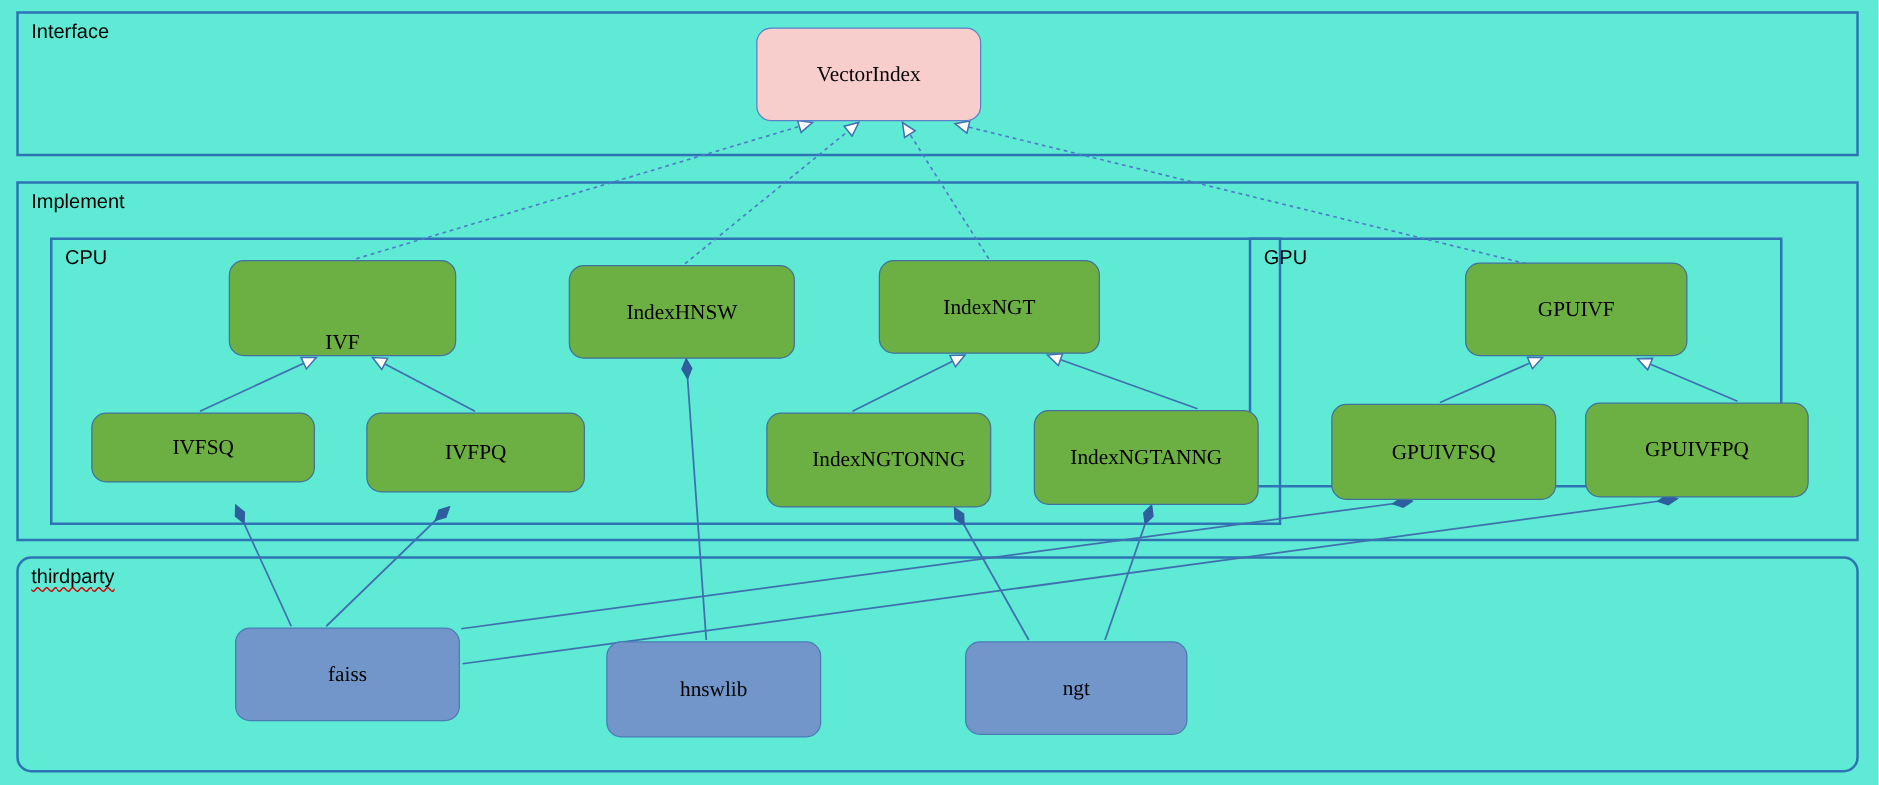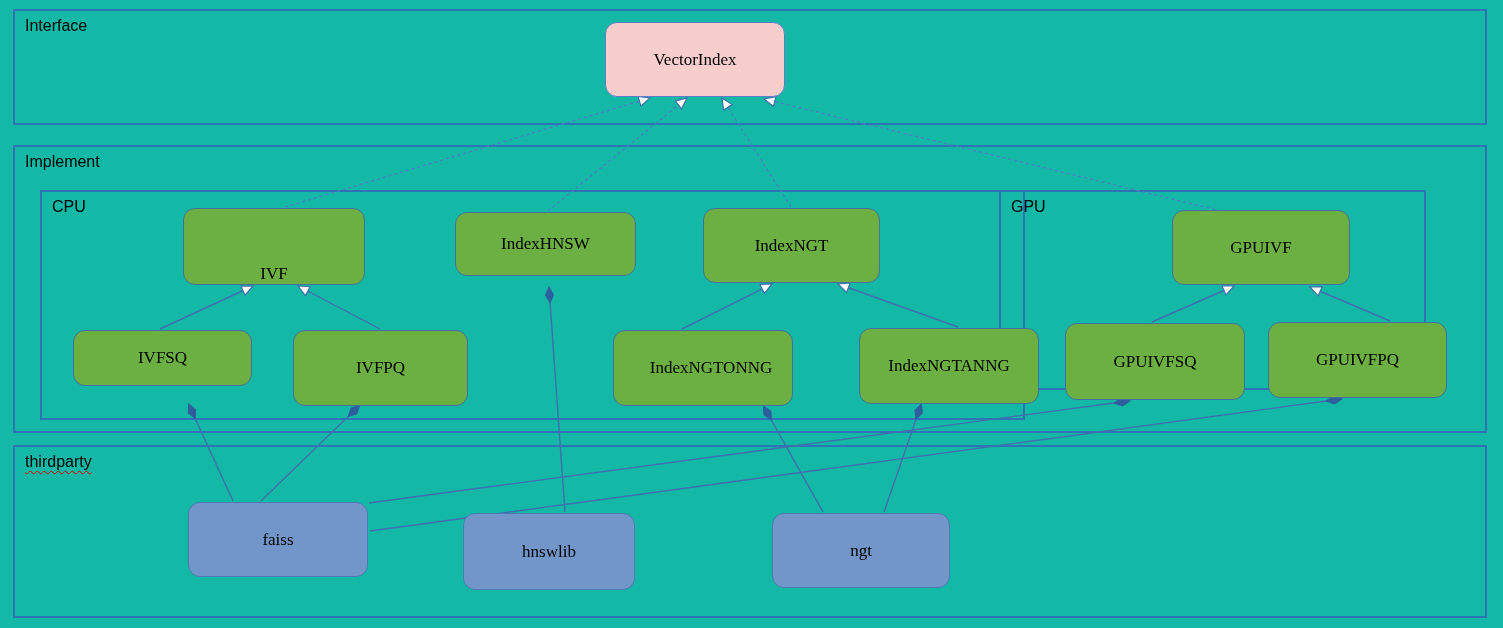--- a/index.html
+++ b/index.html
@@ -1,17 +1,17 @@
 <!DOCTYPE html>
 <html style="--container-border: #2e74b5; --connector: #3f6fae; --connector-dashed: #4d7cc7; --class-fill: #6cb044; --class-border: #41719c; --interface-fill: #f8cecc; --interface-border: #5b7fc6; --library-fill: #7296c9; --library-border: #4a7bb5; --diamond: #2e5e9e; --spellcheck: #d40000;"><head>
 <meta charset="utf-8">
 <style>
   html,body { margin:0; padding:0; background:#ffffff; }
   .canvas {
-    position:relative; width:1503px; height:628px; background:#14b8a6;
+    position:relative; width:1503px; height:628px; background:#5eead4;
     font-family:"Liberation Sans", sans-serif; overflow:hidden;
   }
   .container {
     position:absolute; border:2px solid var(--container-border);
     box-sizing:border-box; background:transparent; z-index:0;
   }
   .container-label {
     position:absolute; top:6px; left:10px; font-size:16px; color:#000000;
     white-space:nowrap;
   }
@@ -46,21 +46,21 @@
   </div>
 
   <div class="container" style="left:40px; top:190px; width:985px; height:230px;">
     <span class="container-label">CPU</span>
   </div>
 
   <div class="container" style="left:999px; top:190px; width:427px; height:200px;">
     <span class="container-label">GPU</span>
   </div>
 
-  <div class="container" style="left:13px; top:445px; width:1474px; height:173px;">
+  <div class="container" style="left:13px; top:445px; width:1474px; height:173px;border-radius:12px;">
     <span class="container-label misspelled">thirdparty</span>
   </div>
 
   <svg class="edges" id="edges" width="1503" height="628" viewBox="0 0 1503 628">
     <defs>
       <marker id="m-triangle" markerUnits="userSpaceOnUse" markerWidth="14" markerHeight="13" refX="12" refY="6" orient="auto">
         <path d="M1,1 L12,6 L1,11 Z" style="fill:#ffffff; stroke:var(--connector); stroke-width:1.2"></path>
       </marker>
       <marker id="m-diamond" markerUnits="userSpaceOnUse" markerWidth="18" markerHeight="11" refX="16" refY="5" orient="auto">
         <path d="M1,5 L9,1 L17,5 L9,9 Z" style="fill:var(--diamond); stroke:var(--diamond)"></path>
@@ -85,51 +85,51 @@
       <line x1="884" y1="512" x2="921" y2="405" class="edge composition" marker-end="url(#m-diamond)"></line>
     </svg>
 
   <div id="nodes">
       <div class="node interface" style="left: 605px; top: 22px; width: 180px; height: 75px;">
         <span>VectorIndex</span>
       </div>
       <div class="node class" style="left: 183px; top: 208px; width: 182px; height: 77px; align-items: flex-end;">
         <span>IVF</span>
       </div>
-      <div class="node class" style="left: 455px; top: 212px; width: 181px; height: 64px;">
+      <div class="node class" style="left: 455px; top: 212px; width: 181px; height: 75px;">
         <span>IndexHNSW</span>
       </div>
       <div class="node class" style="left: 703px; top: 208px; width: 177px; height: 75px;">
         <span>IndexNGT</span>
       </div>
       <div class="node class" style="left: 73px; top: 330px; width: 179px; height: 56px;">
         <span>IVFSQ</span>
       </div>
-      <div class="node class" style="left: 293px; top: 330px; width: 175px; height: 76px;">
+      <div class="node class" style="left: 293px; top: 330px; width: 175px; height: 64px;">
         <span>IVFPQ</span>
       </div>
       <div class="node class" style="left: 613px; top: 330px; width: 180px; height: 76px; padding-left: 16px;">
         <span>IndexNGTONNG</span>
       </div>
-      <div class="node class" style="left: 827px; top: 328px; width: 180px; height: 76px; margin-left: 32px;">
+      <div class="node class" style="left: 827px; top: 328px; width: 180px; height: 76px;">
         <span>IndexNGTANNG</span>
       </div>
       <div class="node class" style="left: 1172px; top: 210px; width: 178px; height: 75px;">
         <span>GPUIVF</span>
       </div>
       <div class="node class" style="left: 1065px; top: 323px; width: 180px; height: 77px; align-items: center;">
         <span>GPUIVFSQ</span>
       </div>
       <div class="node class" style="left: 1268px; top: 322px; width: 179px; height: 76px;">
         <span>GPUIVFPQ</span>
       </div>
       <div class="node library" style="left: 188px; top: 502px; width: 180px; height: 75px;">
         <span>faiss</span>
       </div>
-      <div class="node library" style="left: 463px; top: 513px; width: 172px; height: 77px;">
+      <div class="node library" style="left: 485px; top: 513px; width: 172px; height: 77px;">
         <span>hnswlib</span>
       </div>
       <div class="node library" style="left: 772px; top: 513px; width: 178px; height: 75px;">
         <span>ngt</span>
       </div>
     </div>
 
 </div>
 
 </body></html>

